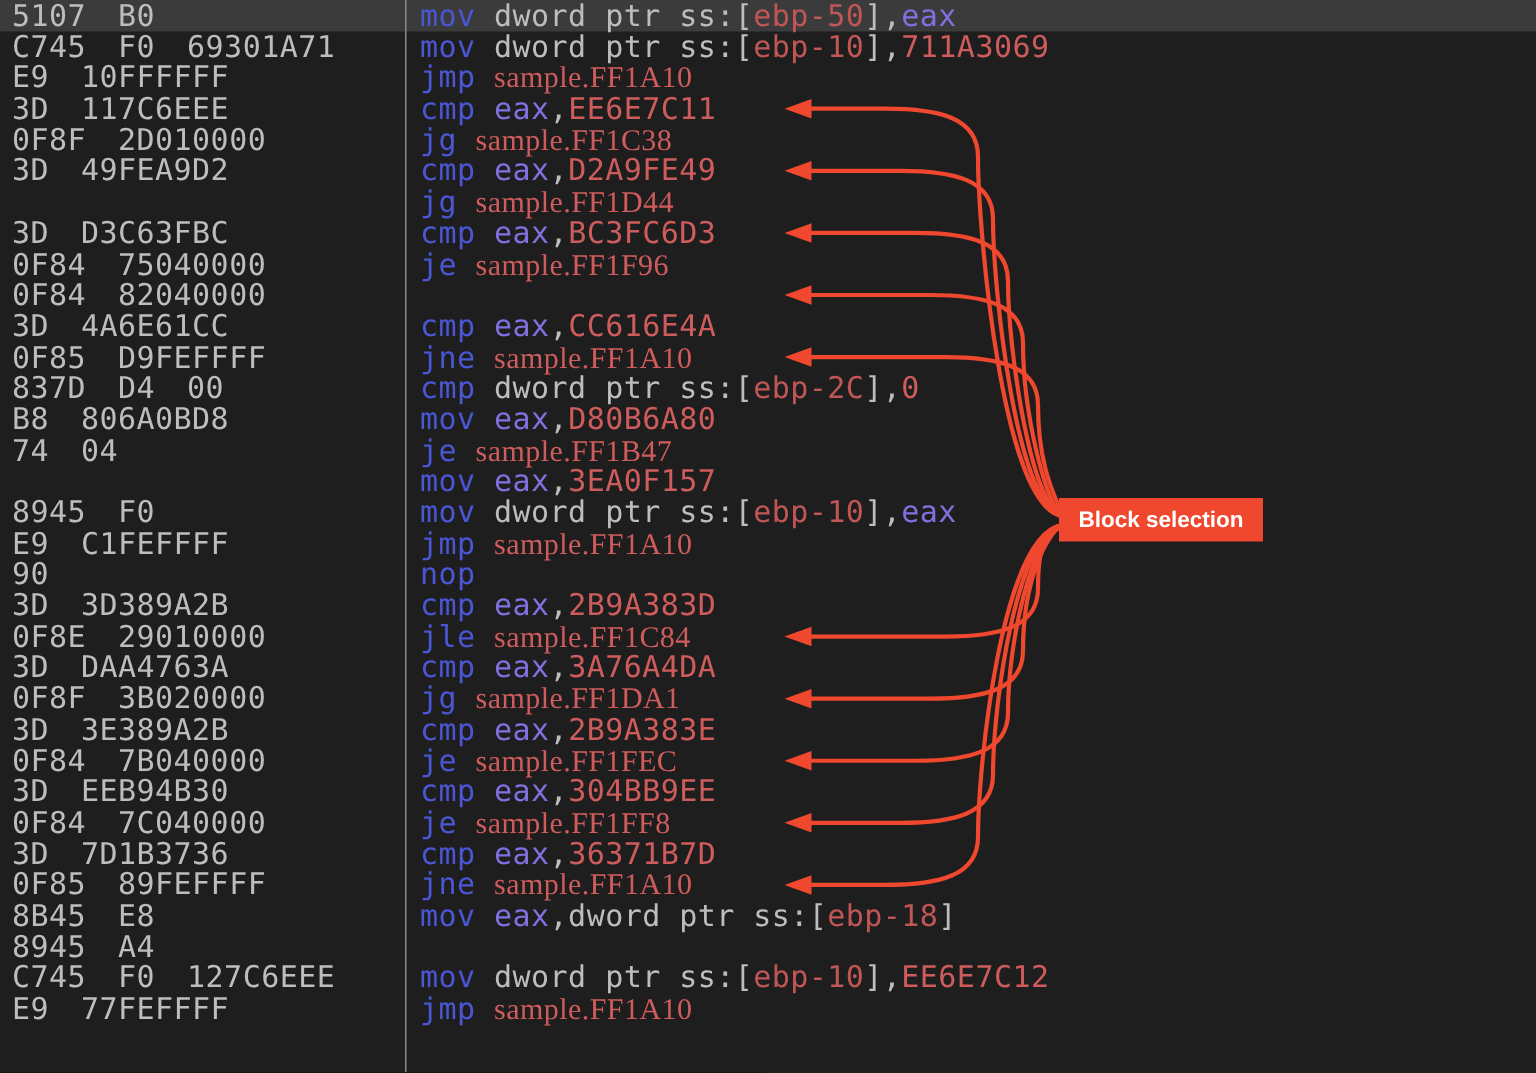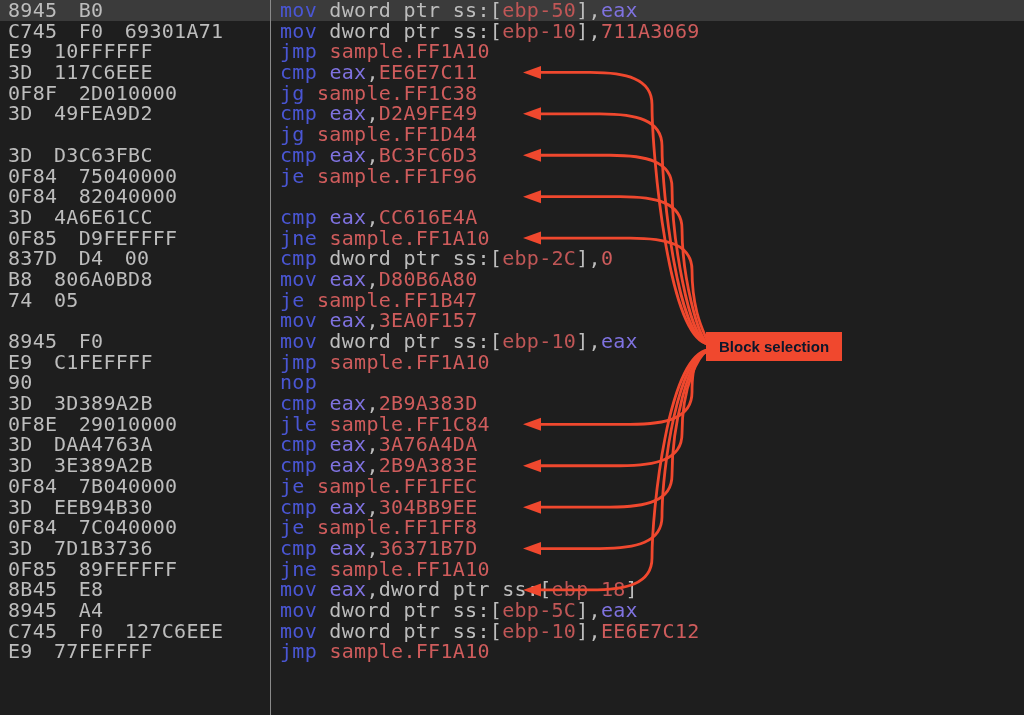--- a/index.html
+++ b/index.html
@@ -19,70 +19,71 @@
   }
   .instr {
     position:absolute; left:280px; top:0; line-height:20.7px;
     font-size:20px; letter-spacing:0.3px;
     color:var(--default_text,#bdbdbd);
   }
   .tk-mn  { color:var(--mnemonic,#4a56d4); }
   .tk-reg { color:var(--register,#7f72e0); }
   .tk-num { color:var(--constant,#cf5c5c); }
   .tk-off { color:var(--stack_offset,#c05656); }
-  .tk-sym { color:var(--symbol,#cf5c5c); }
+  .tk-sym { color:var(--symbol,#cf5c5c);font-family:Liberation Serif, serif; }
   .tk-txt { color:var(--default_text,#bdbdbd); }
   .divider {
     position:absolute; top:0; bottom:0; left:270px; width:1px;
     background:var(--divider,#8a8a8a);
   }
   #arrows { position:absolute; inset:0; width:1024px; height:715px; pointer-events:none; }
   .anno-label {
     position:absolute; left:706px; top:332px;
-    background:var(--accent,#f0482e); color:#0f172a;
+    background:var(--accent,#f0482e); color:#ffffff;
     font-family:"Liberation Sans", sans-serif;
     font-weight:700; font-size:15px; line-height:17px;
     padding:6px 13px; white-space:nowrap;
   }
 </style>
 </head>
 <body>
 
 <div class="screen">
   <div class="rows" id="rows">
-      <div class="row selected"><span class="bytes">8945 B0</span><span class="instr"><span class="tk-mn">mov</span><span class="tk-txt"> dword ptr ss:[</span><span class="tk-off">ebp-50</span><span class="tk-txt">],</span><span class="tk-reg">eax</span></span></div>
+      <div class="row selected"><span class="bytes">5107 B0</span><span class="instr"><span class="tk-mn">mov</span><span class="tk-txt"> dword ptr ss:[</span><span class="tk-off">ebp-50</span><span class="tk-txt">],</span><span class="tk-reg">eax</span></span></div>
       <div class="row"><span class="bytes">C745 F0 69301A71</span><span class="instr"><span class="tk-mn">mov</span><span class="tk-txt"> dword ptr ss:[</span><span class="tk-off">ebp-10</span><span class="tk-txt">],</span><span class="tk-num">711A3069</span></span></div>
       <div class="row"><span class="bytes">E9 10FFFFFF</span><span class="instr"><span class="tk-mn">jmp</span><span class="tk-txt"> </span><span class="tk-sym">sample.FF1A10</span></span></div>
       <div class="row"><span class="bytes">3D 117C6EEE</span><span class="instr"><span class="tk-mn">cmp</span><span class="tk-txt"> </span><span class="tk-reg">eax</span><span class="tk-txt">,</span><span class="tk-num">EE6E7C11</span></span></div>
       <div class="row"><span class="bytes">0F8F 2D010000</span><span class="instr"><span class="tk-mn">jg</span><span class="tk-txt"> </span><span class="tk-sym">sample.FF1C38</span></span></div>
       <div class="row"><span class="bytes">3D 49FEA9D2</span><span class="instr"><span class="tk-mn">cmp</span><span class="tk-txt"> </span><span class="tk-reg">eax</span><span class="tk-txt">,</span><span class="tk-num">D2A9FE49</span></span></div>
       <div class="row"><span class="instr"><span class="tk-mn">jg</span><span class="tk-txt"> </span><span class="tk-sym">sample.FF1D44</span></span></div>
       <div class="row"><span class="bytes">3D D3C63FBC</span><span class="instr"><span class="tk-mn">cmp</span><span class="tk-txt"> </span><span class="tk-reg">eax</span><span class="tk-txt">,</span><span class="tk-num">BC3FC6D3</span></span></div>
       <div class="row"><span class="bytes">0F84 75040000</span><span class="instr"><span class="tk-mn">je</span><span class="tk-txt"> </span><span class="tk-sym">sample.FF1F96</span></span></div>
       <div class="row"><span class="bytes">0F84 82040000</span></div>
       <div class="row"><span class="bytes">3D 4A6E61CC</span><span class="instr"><span class="tk-mn">cmp</span><span class="tk-txt"> </span><span class="tk-reg">eax</span><span class="tk-txt">,</span><span class="tk-num">CC616E4A</span></span></div>
       <div class="row"><span class="bytes">0F85 D9FEFFFF</span><span class="instr"><span class="tk-mn">jne</span><span class="tk-txt"> </span><span class="tk-sym">sample.FF1A10</span></span></div>
       <div class="row"><span class="bytes">837D D4 00</span><span class="instr"><span class="tk-mn">cmp</span><span class="tk-txt"> dword ptr ss:[</span><span class="tk-off">ebp-2C</span><span class="tk-txt">],</span><span class="tk-num">0</span></span></div>
       <div class="row"><span class="bytes">B8 806A0BD8</span><span class="instr"><span class="tk-mn">mov</span><span class="tk-txt"> </span><span class="tk-reg">eax</span><span class="tk-txt">,</span><span class="tk-num">D80B6A80</span></span></div>
-      <div class="row"><span class="bytes">74 05</span><span class="instr"><span class="tk-mn">je</span><span class="tk-txt"> </span><span class="tk-sym">sample.FF1B47</span></span></div>
+      <div class="row"><span class="bytes">74 04</span><span class="instr"><span class="tk-mn">je</span><span class="tk-txt"> </span><span class="tk-sym">sample.FF1B47</span></span></div>
       <div class="row"><span class="instr"><span class="tk-mn">mov</span><span class="tk-txt"> </span><span class="tk-reg">eax</span><span class="tk-txt">,</span><span class="tk-num">3EA0F157</span></span></div>
       <div class="row"><span class="bytes">8945 F0</span><span class="instr"><span class="tk-mn">mov</span><span class="tk-txt"> dword ptr ss:[</span><span class="tk-off">ebp-10</span><span class="tk-txt">],</span><span class="tk-reg">eax</span></span></div>
       <div class="row"><span class="bytes">E9 C1FEFFFF</span><span class="instr"><span class="tk-mn">jmp</span><span class="tk-txt"> </span><span class="tk-sym">sample.FF1A10</span></span></div>
       <div class="row"><span class="bytes">90</span><span class="instr"><span class="tk-mn">nop</span></span></div>
       <div class="row"><span class="bytes">3D 3D389A2B</span><span class="instr"><span class="tk-mn">cmp</span><span class="tk-txt"> </span><span class="tk-reg">eax</span><span class="tk-txt">,</span><span class="tk-num">2B9A383D</span></span></div>
       <div class="row"><span class="bytes">0F8E 29010000</span><span class="instr"><span class="tk-mn">jle</span><span class="tk-txt"> </span><span class="tk-sym">sample.FF1C84</span></span></div>
       <div class="row"><span class="bytes">3D DAA4763A</span><span class="instr"><span class="tk-mn">cmp</span><span class="tk-txt"> </span><span class="tk-reg">eax</span><span class="tk-txt">,</span><span class="tk-num">3A76A4DA</span></span></div>
+      <div class="row"><span class="bytes">0F8F 3B020000</span><span class="instr"><span class="tk-mn">jg</span><span class="tk-txt"> </span><span class="tk-sym">sample.FF1DA1</span></span></div>
       <div class="row"><span class="bytes">3D 3E389A2B</span><span class="instr"><span class="tk-mn">cmp</span><span class="tk-txt"> </span><span class="tk-reg">eax</span><span class="tk-txt">,</span><span class="tk-num">2B9A383E</span></span></div>
       <div class="row"><span class="bytes">0F84 7B040000</span><span class="instr"><span class="tk-mn">je</span><span class="tk-txt"> </span><span class="tk-sym">sample.FF1FEC</span></span></div>
       <div class="row"><span class="bytes">3D EEB94B30</span><span class="instr"><span class="tk-mn">cmp</span><span class="tk-txt"> </span><span class="tk-reg">eax</span><span class="tk-txt">,</span><span class="tk-num">304BB9EE</span></span></div>
       <div class="row"><span class="bytes">0F84 7C040000</span><span class="instr"><span class="tk-mn">je</span><span class="tk-txt"> </span><span class="tk-sym">sample.FF1FF8</span></span></div>
       <div class="row"><span class="bytes">3D 7D1B3736</span><span class="instr"><span class="tk-mn">cmp</span><span class="tk-txt"> </span><span class="tk-reg">eax</span><span class="tk-txt">,</span><span class="tk-num">36371B7D</span></span></div>
       <div class="row"><span class="bytes">0F85 89FEFFFF</span><span class="instr"><span class="tk-mn">jne</span><span class="tk-txt"> </span><span class="tk-sym">sample.FF1A10</span></span></div>
       <div class="row"><span class="bytes">8B45 E8</span><span class="instr"><span class="tk-mn">mov</span><span class="tk-txt"> </span><span class="tk-reg">eax</span><span class="tk-txt">,dword ptr ss:[</span><span class="tk-off">ebp-18</span><span class="tk-txt">]</span></span></div>
-      <div class="row"><span class="bytes">8945 A4</span><span class="instr"><span class="tk-mn">mov</span><span class="tk-txt"> dword ptr ss:[</span><span class="tk-off">ebp-5C</span><span class="tk-txt">],</span><span class="tk-reg">eax</span></span></div>
+      <div class="row"><span class="bytes">8945 A4</span></div>
       <div class="row"><span class="bytes">C745 F0 127C6EEE</span><span class="instr"><span class="tk-mn">mov</span><span class="tk-txt"> dword ptr ss:[</span><span class="tk-off">ebp-10</span><span class="tk-txt">],</span><span class="tk-num">EE6E7C12</span></span></div>
       <div class="row"><span class="bytes">E9 77FEFFFF</span><span class="instr"><span class="tk-mn">jmp</span><span class="tk-txt"> </span><span class="tk-sym">sample.FF1A10</span></span></div>
     </div>
   <div class="divider"></div>
   <svg id="arrows">
       <path d="M 708 344 C 668 338, 652 152.45, 652 104.44999999999999 C 652 78.44999999999999, 626 72.44999999999999, 590 72.44999999999999 L 540 72.44999999999999" fill="none" stroke="#f0482e" stroke-width="2.8" stroke-linecap="round"></path>
       <polygon points="523,72.44999999999999 541,65.94999999999999 541,78.94999999999999" fill="#f0482e"></polygon>
       <path d="M 708 344 C 678 338, 662 193.85, 662 145.85 C 662 119.85, 636 113.85, 600 113.85 L 540 113.85" fill="none" stroke="#f0482e" stroke-width="2.8" stroke-linecap="round"></path>
       <polygon points="523,113.85 541,107.35 541,120.35" fill="#f0482e"></polygon>
       <path d="M 708 344 C 688 338, 672 235.25, 672 187.25 C 672 161.25, 646 155.25, 610 155.25 L 540 155.25" fill="none" stroke="#f0482e" stroke-width="2.8" stroke-linecap="round"></path>

